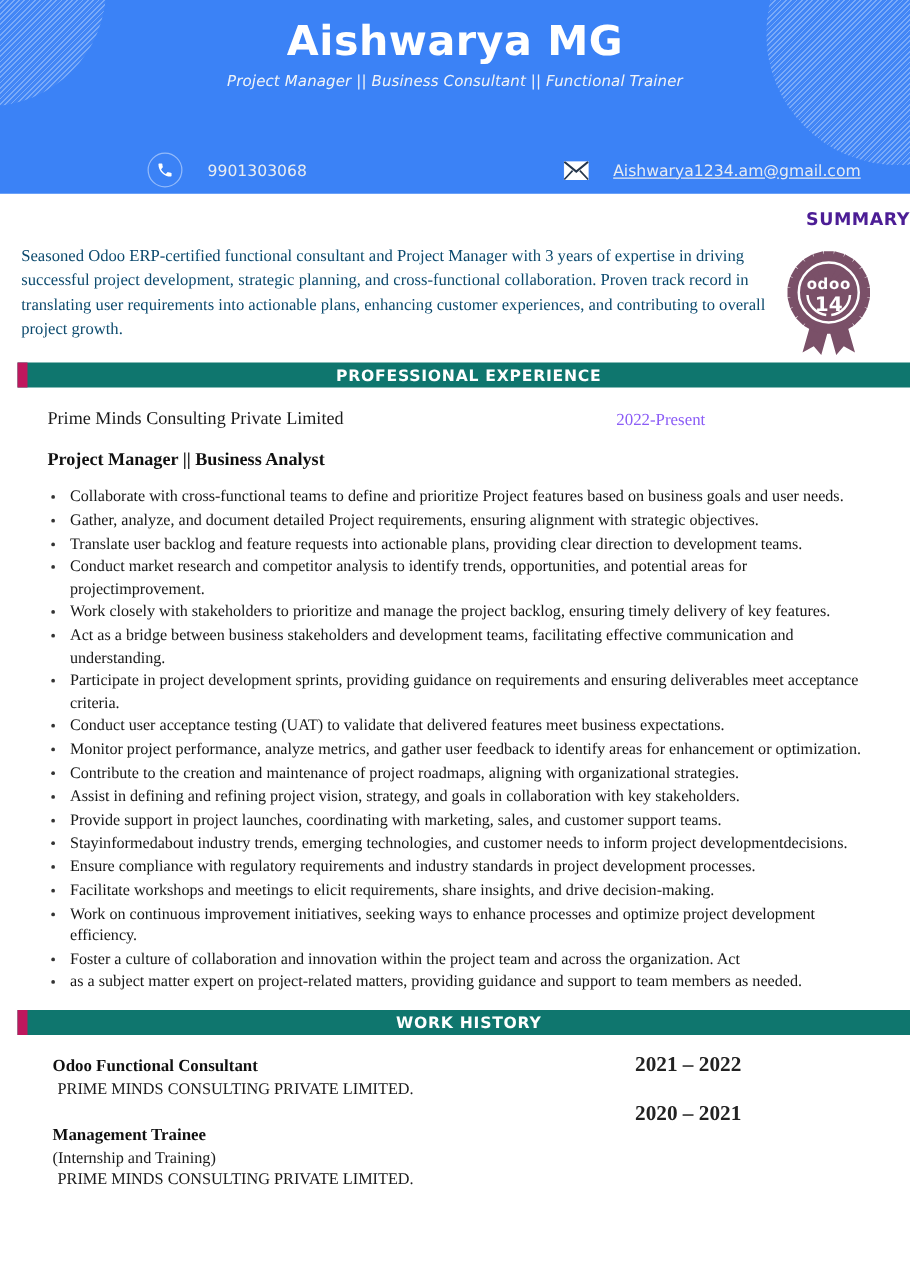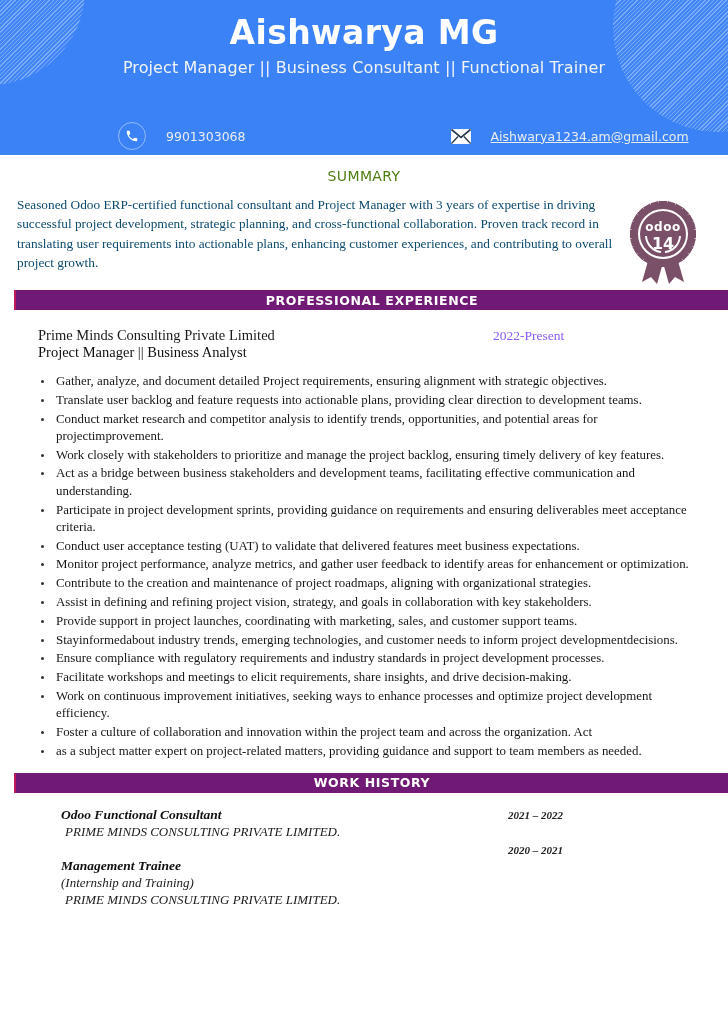--- a/index.html
+++ b/index.html
@@ -58,24 +58,25 @@
     font-family: "DejaVu Sans", sans-serif;
     font-weight: bold;
     font-size: 33px;
     letter-spacing: 0.4px;
     color: #ffffff;
     line-height: 1.25;
     margin: 0;
   }
   .tagline {
     font-family: "DejaVu Sans", sans-serif;
-    font-size: 16px;
+    font-size: 12px;
     color: #f2f4f7;
     margin-top: 5px;
     letter-spacing: 0.1px;
+    font-style: italic;
   }
   .contact-row {
     position: absolute;
     z-index: 3;
     left: 0;
     right: 0;
     top: 122px;
     display: flex;
     align-items: center;
   }
@@ -99,33 +100,33 @@
     font-family: "DejaVu Sans", sans-serif;
     font-size: 12.5px;
     color: #e9ecf1;
   }
   .contact-text.link {
     text-decoration: underline;
   }
 
   
   .section-title-center {
-    text-align: center;
-    font-family: "DejaVu Sans", sans-serif;
-    font-weight: normal;
+    text-align: right;
+    font-family: "DejaVu Sans", sans-serif;
+    font-weight: bold;
     font-size: 14px;
     letter-spacing: 0.4px;
-    color: #4d7c0f;
+    color: #4c1d95;
     margin-top: 13px;
   }
   .bar-heading {
     margin: 0 0 0 14px;
     height: 20px;
-    background: #701a75;
-    border-left: 2px solid #be185d;
+    background: #0f766e;
+    border-left: 8px solid #be185d;
     display: flex;
     align-items: center;
     justify-content: center;
     color: #ffffff;
     font-family: "DejaVu Sans", sans-serif;
     font-weight: bold;
     font-size: 12.5px;
     letter-spacing: 0.6px;
   }
   .bar-wrap { position: relative; }
@@ -162,22 +163,22 @@
   }
   .exp-dates {
     font-size: 13.5px;
     color: #8b5cf6;
     width: 215px;
     text-align: left;
     flex: none;
   }
   .exp-role {
     font-size: 14.5px;
-    font-weight: normal;
-    margin-top: 0;
+    font-weight: bold;
+    margin-top: 16px;
     color: #111;
   }
 
   ul.bullets {
     margin: 12px 20px 0 38px;
     padding: 0;
     list-style: none;
   }
   ul.bullets li {
     position: relative;
@@ -192,34 +193,34 @@
     position: absolute;
     left: 3px;
     top: 7px;
     width: 3px;
     height: 3px;
     background: #333;
     border-radius: 50%;
   }
 
   
-  .wh-block { padding: 14px 20px 0 61px; font-style: italic; }
+  .wh-block { padding: 14px 20px 0 42px; }
   .wh-entry { margin-bottom: 13px; }
   .wh-top {
     display: flex;
     justify-content: space-between;
     align-items: baseline;
   }
   .wh-title {
     font-size: 13.5px;
     font-weight: bold;
     color: #111;
   }
   .wh-date {
-    font-size: 11px;
+    font-size: 17px;
     font-weight: bold;
     color: #222;
     width: 200px;
     text-align: left;
     flex: none;
   }
   .wh-sub {
     font-size: 13px;
     color: #1a1a1a;
     margin-left: 0;
@@ -313,20 +314,21 @@
 
   <div class="exp-block">
     <div class="exp-row">
       <div class="exp-company">Prime Minds Consulting Private Limited</div>
       <div class="exp-dates">2022-Present</div>
     </div>
     <div class="exp-role">Project Manager || Business Analyst</div>
   </div>
 
   <ul class="bullets">
+    <li>Collaborate with cross-functional teams to define and prioritize Project features based on business goals and user needs.</li>
     <li>Gather, analyze, and document detailed Project requirements, ensuring alignment with strategic objectives.</li>
     <li>Translate user backlog and feature requests into actionable plans, providing clear direction to development teams.</li>
     <li>Conduct market research and competitor analysis to identify trends, opportunities, and potential areas for projectimprovement.</li>
     <li>Work closely with stakeholders to prioritize and manage the project backlog, ensuring timely delivery of key features.</li>
     <li>Act as a bridge between business stakeholders and development teams, facilitating effective communication and understanding.</li>
     <li>Participate in project development sprints, providing guidance on requirements and ensuring deliverables meet acceptance criteria.</li>
     <li>Conduct user acceptance testing (UAT) to validate that delivered features meet business expectations.</li>
     <li>Monitor project performance, analyze metrics, and gather user feedback to identify areas for enhancement or optimization.</li>
     <li>Contribute to the creation and maintenance of project roadmaps, aligning with organizational strategies.</li>
     <li>Assist in defining and refining project vision, strategy, and goals in collaboration with key stakeholders.</li>

